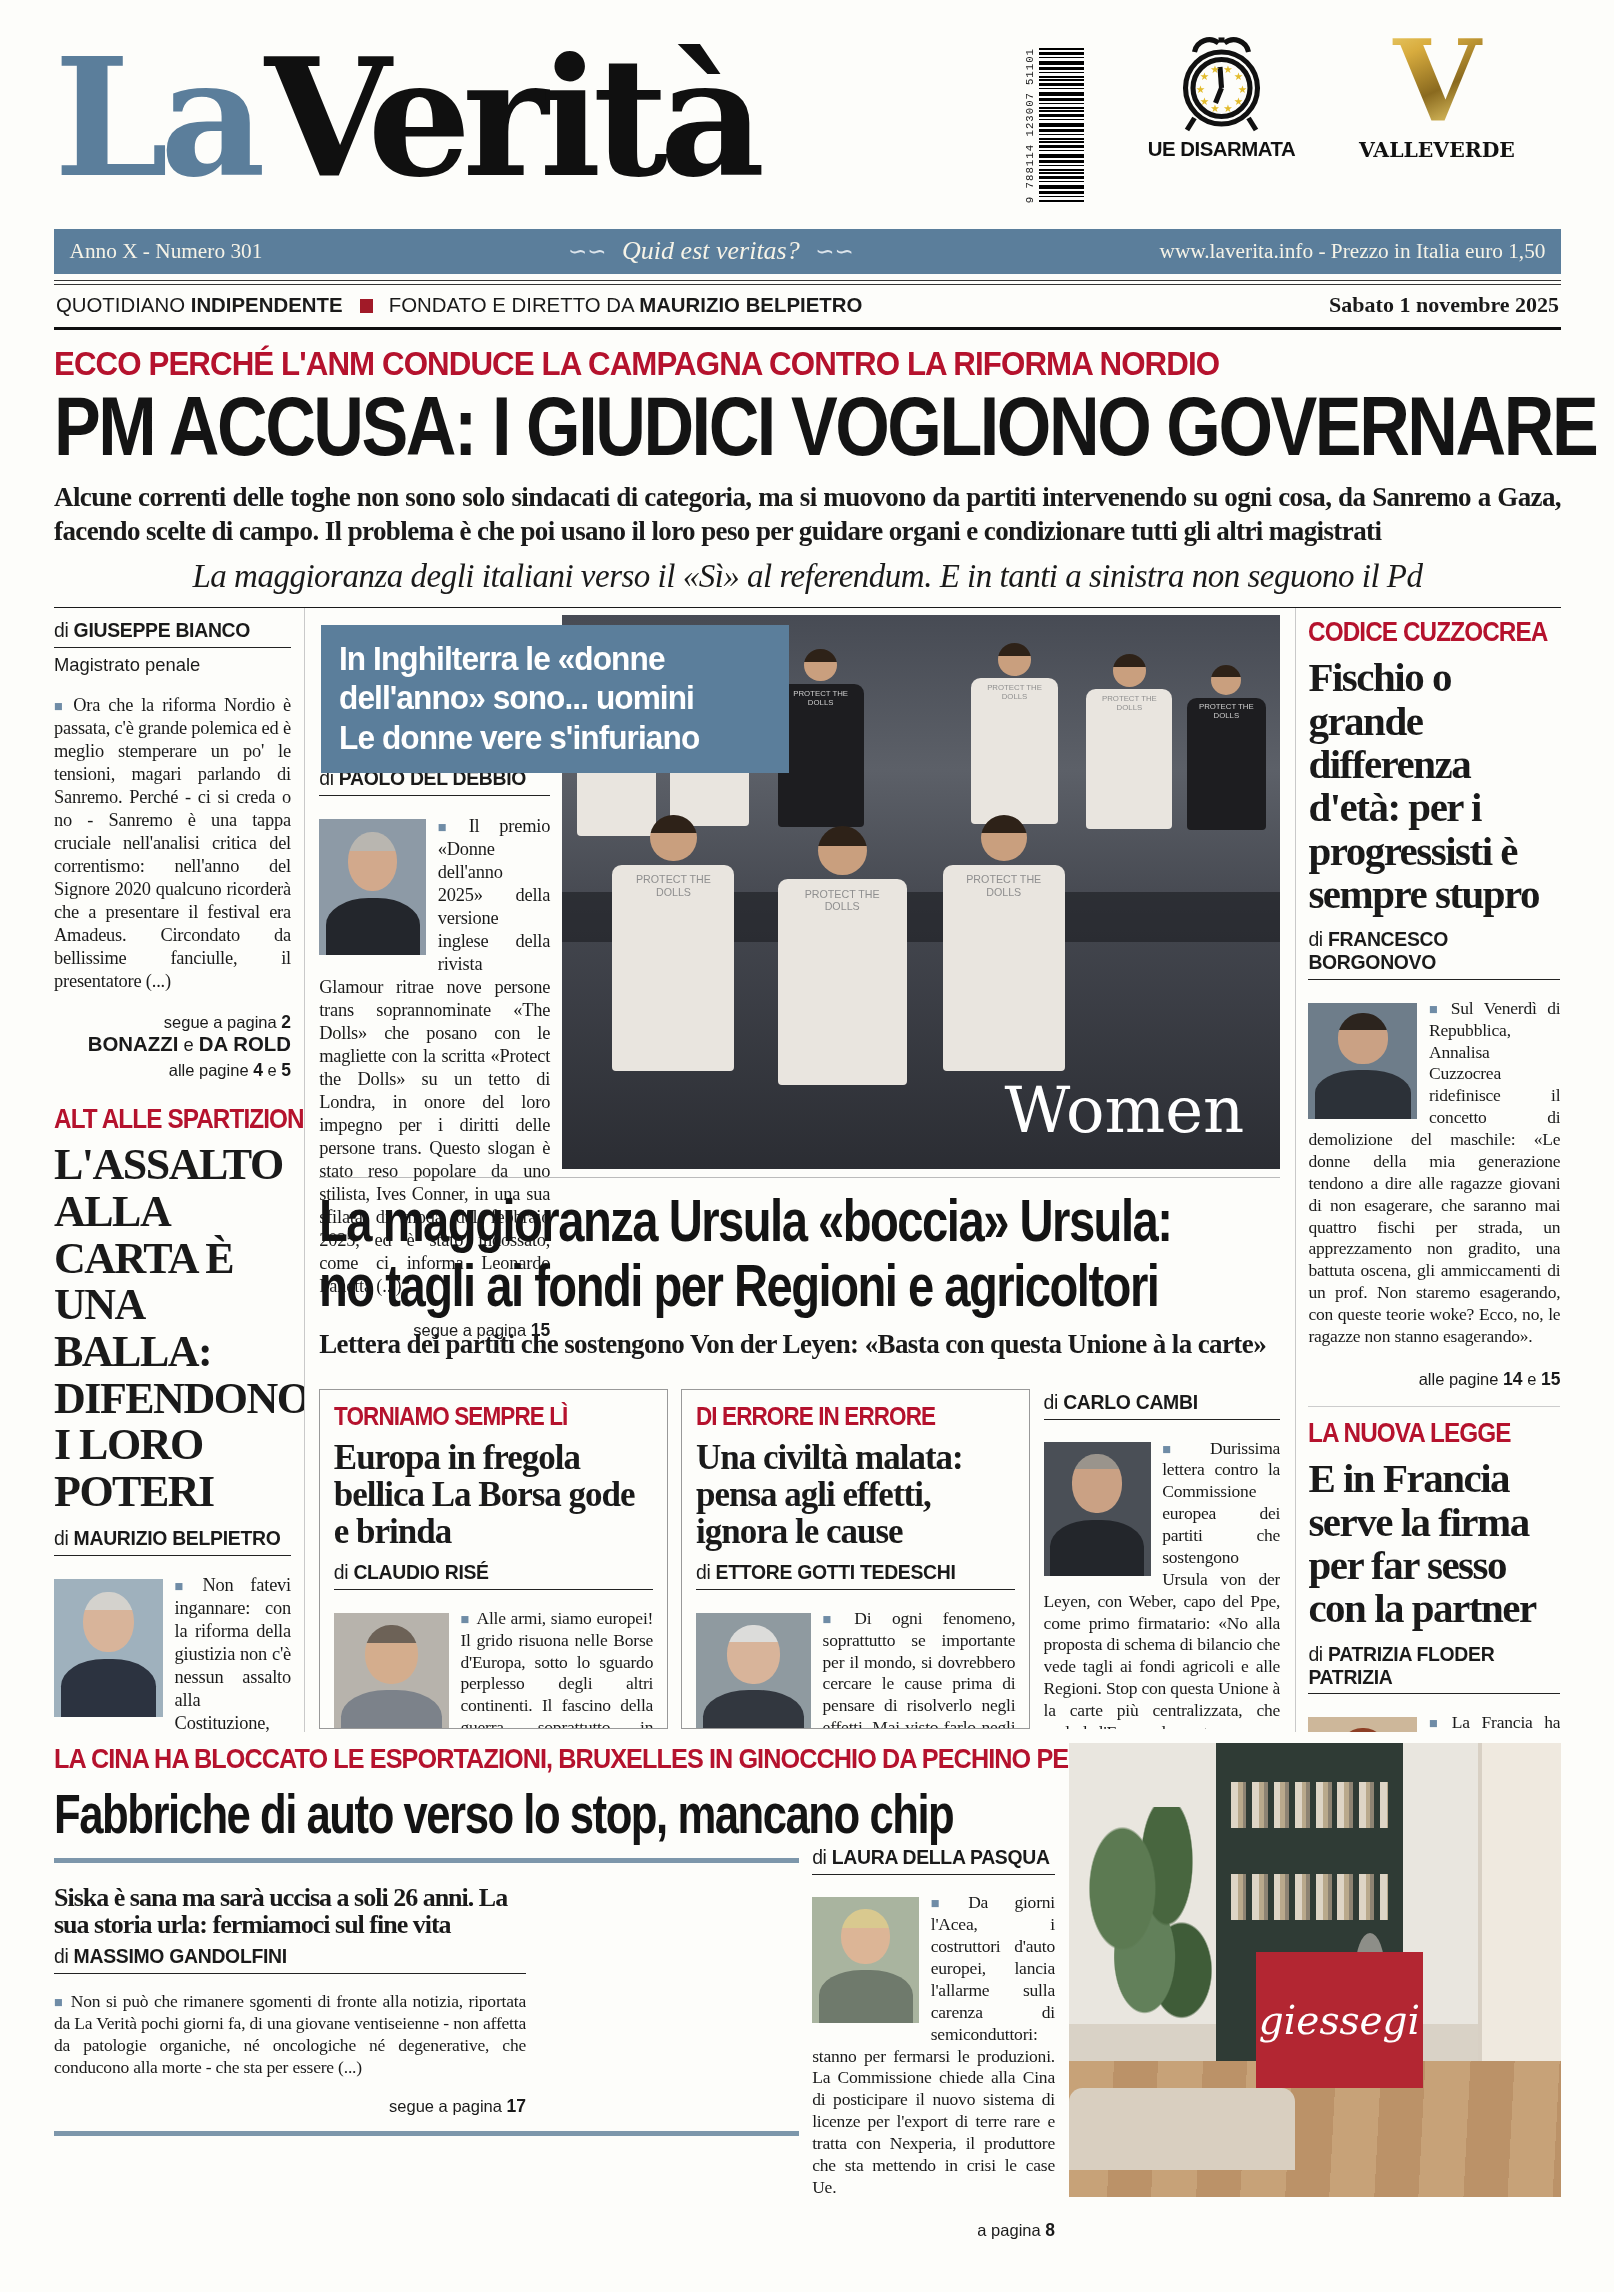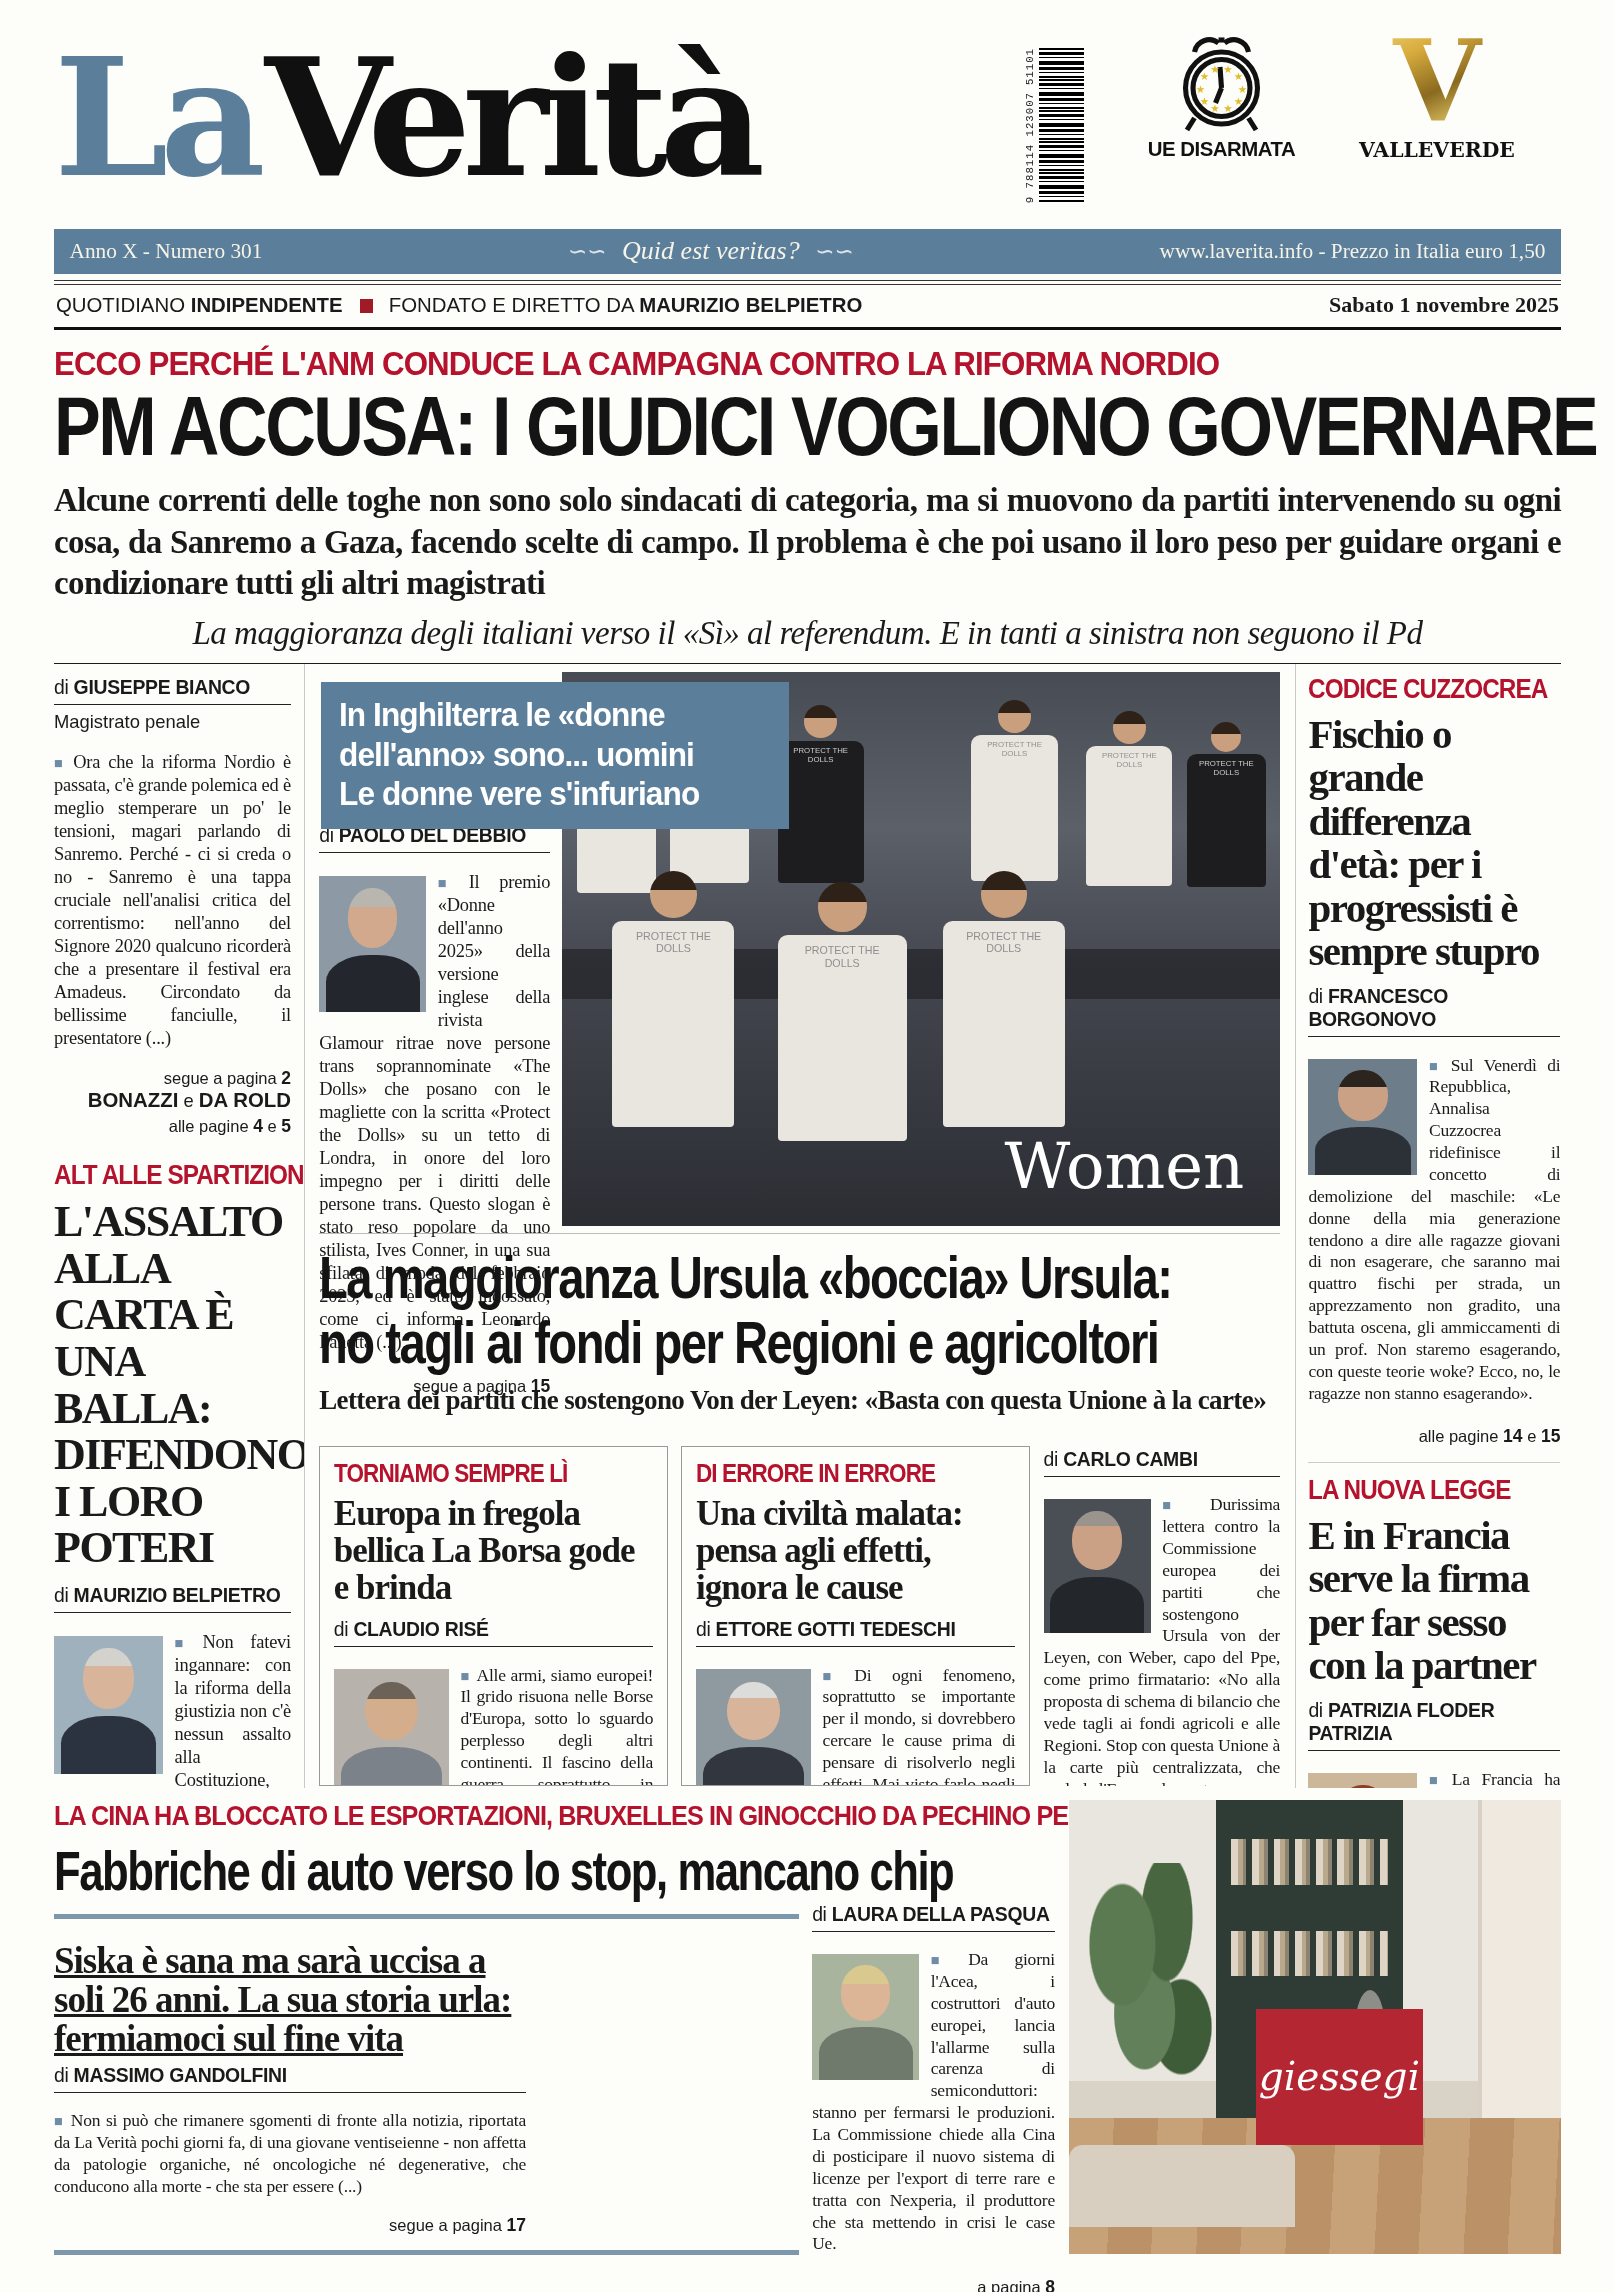--- a/index.html
+++ b/index.html
@@ -41,21 +41,21 @@
         vertical-align:-1px;}
   .folio-date{font-family:"Liberation Serif", serif;font-size:22px;font-weight:bold;}
   
   .lead{padding-top:13.6px;}
   .kicker{color:#b5122d;font-family:"Liberation Sans", sans-serif;font-weight:800;
         letter-spacing:-1px;transform-origin:left center;white-space:nowrap;display:block;}
   .lead-kicker{font-size:34px;transform:scaleX(0.92);}
   .lead-headline{font-family:"Liberation Sans", sans-serif;font-weight:800;font-size:83px;
         letter-spacing:-2.9px;transform:scaleX(0.845);transform-origin:left center;white-space:nowrap;
         color:#141414;line-height:1.06;display:block;}
-  .lead-deck{font-size:33px;font-weight:bold;line-height:1.26;text-align:justify;
+  .lead-deck{font-size:27px;font-weight:bold;line-height:1.26;text-align:justify;
         letter-spacing:-0.6px;margin-top:9.7px;}
   .lead-italic{font-style:italic;font-size:33px;text-align:center;margin:9.7px 0 11.6px;letter-spacing:-0.5px;}
   
   .main{display:flex;border-top:1.9px solid #1a1a1a;height:1124px;overflow:hidden;}
   .col-left{width:237px;padding-right:12.6px;overflow:hidden;}
   .col-center{width:961px;padding:0 14.6px;border-left:1px solid #c9c9c9;border-right:1px solid #c9c9c9;overflow:hidden;}
   .col-right{width:252px;padding-left:12.6px;overflow:hidden;}
   .byline{font-family:"Liberation Sans", sans-serif;font-size:19.4px;border-bottom:1.9px solid #222;
         padding-bottom:4.9px;margin:11.6px 0 5.8px;letter-spacing:-0.3px;}
   .byline b{font-weight:800;}
@@ -125,21 +125,21 @@
   .photo-siska{width:258px;height:264px;position:relative;overflow:hidden;
         background:linear-gradient(115deg,#5e1322 0%,#a3293c 35%,#7c1426 65%,#3c0f1a 100%);}
   .s-streak{position:absolute;left:55%;top:0;width:10%;height:100%;background:#c65a5a;opacity:.35;}
   .s-head{position:absolute;left:30%;top:14%;width:42%;height:40%;border-radius:48%;
         background:linear-gradient(180deg,#d9b46a 0 44%,#e2bd9b 44%);}
   .s-hairfall{position:absolute;left:24%;top:22%;width:54%;height:48%;border-radius:40%;
         background:radial-gradient(ellipse at 50% 10%,#d9b46a 0 55%,transparent 56%);opacity:.8;}
   .s-body{position:absolute;left:12%;top:52%;width:76%;height:48%;border-radius:42% 42% 0 0;
         background:linear-gradient(180deg,#cfd8d2 0 60%,#9fb3a8 100%);}
   .siska-col{width:472px;overflow:hidden;}
-  .siska-col .h-serif{font-size:37px;letter-spacing:-1px;text-decoration:underline;}
+  .siska-col .h-serif{font-size:26px;letter-spacing:-1px;}
   .siska-col .byline{margin-top:5.8px;}
   .siska-col .body-text{font-size:17.5px;}
   .caption{font-family:"Liberation Sans", sans-serif;font-size:14.6px;margin-top:5.8px;width:262px;}
   .caption b{font-weight:800;}
   .lp-col{width:243px;overflow:hidden;}
   .lp-col .byline{margin-top:0;}
   
   .ad{width:491px;position:relative;overflow:hidden;background:linear-gradient(180deg,#e9e6df 0 62%,#d9d2c6 62%);padding-left:44px;}
   .ad-floor{position:absolute;left:0;bottom:0;width:100%;height:30%;
         background:repeating-linear-gradient(93deg,#c7a278 0 45px,#bb9268 45px 89px);}

